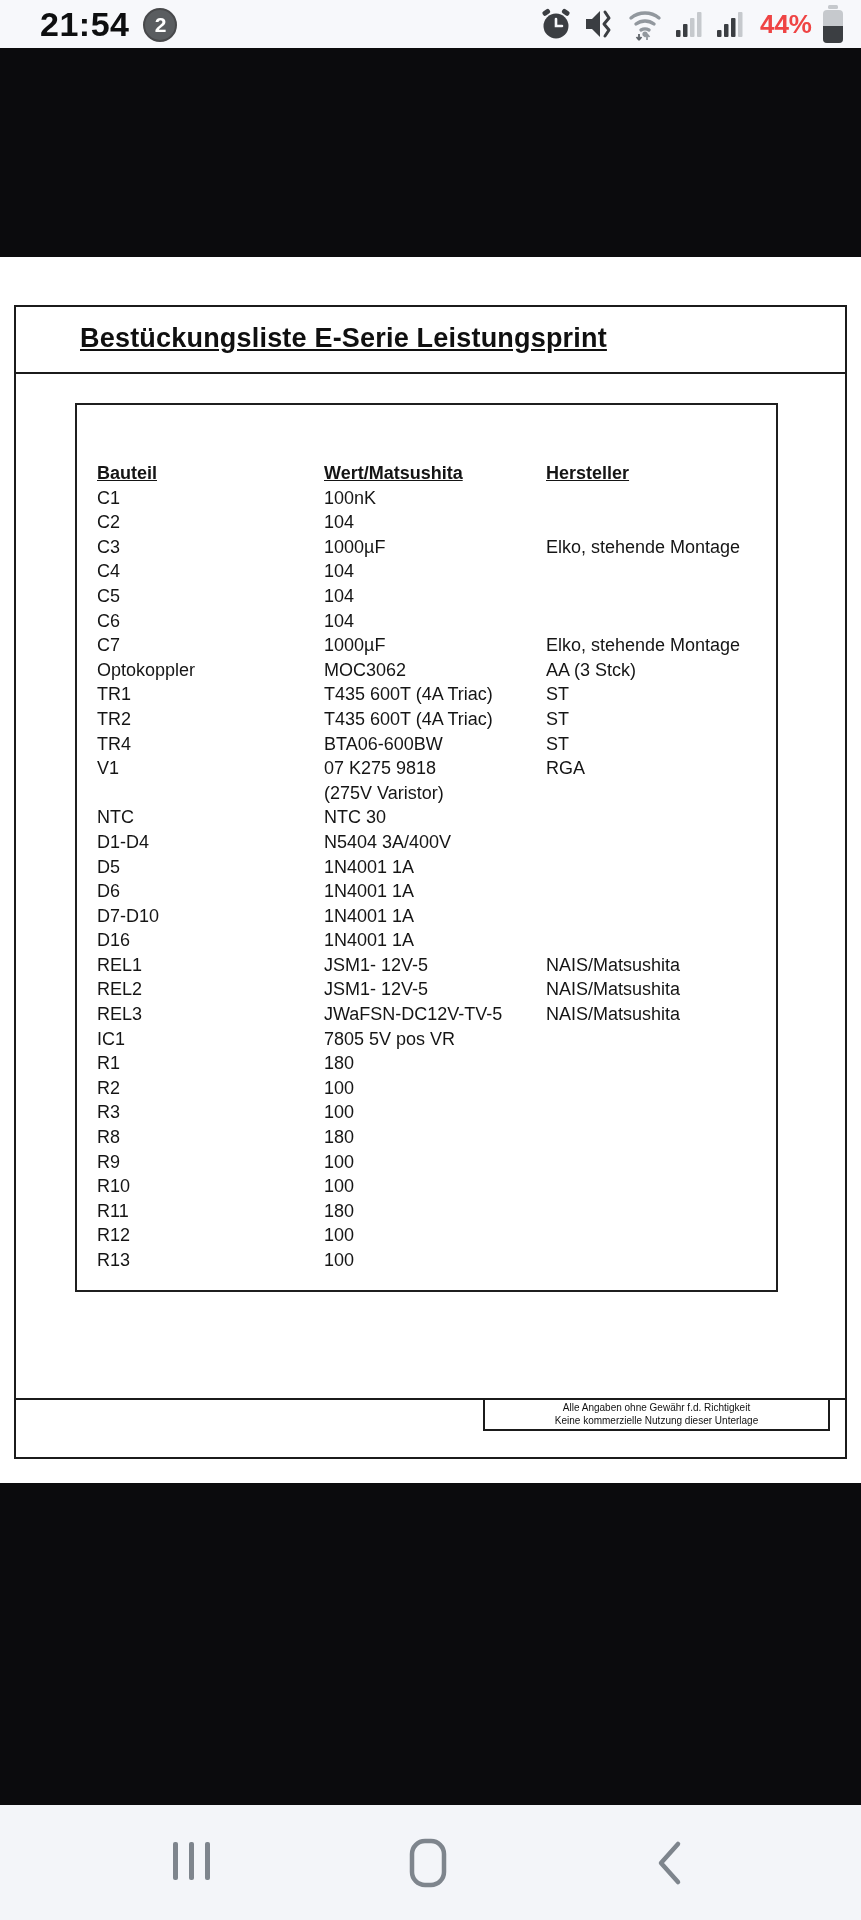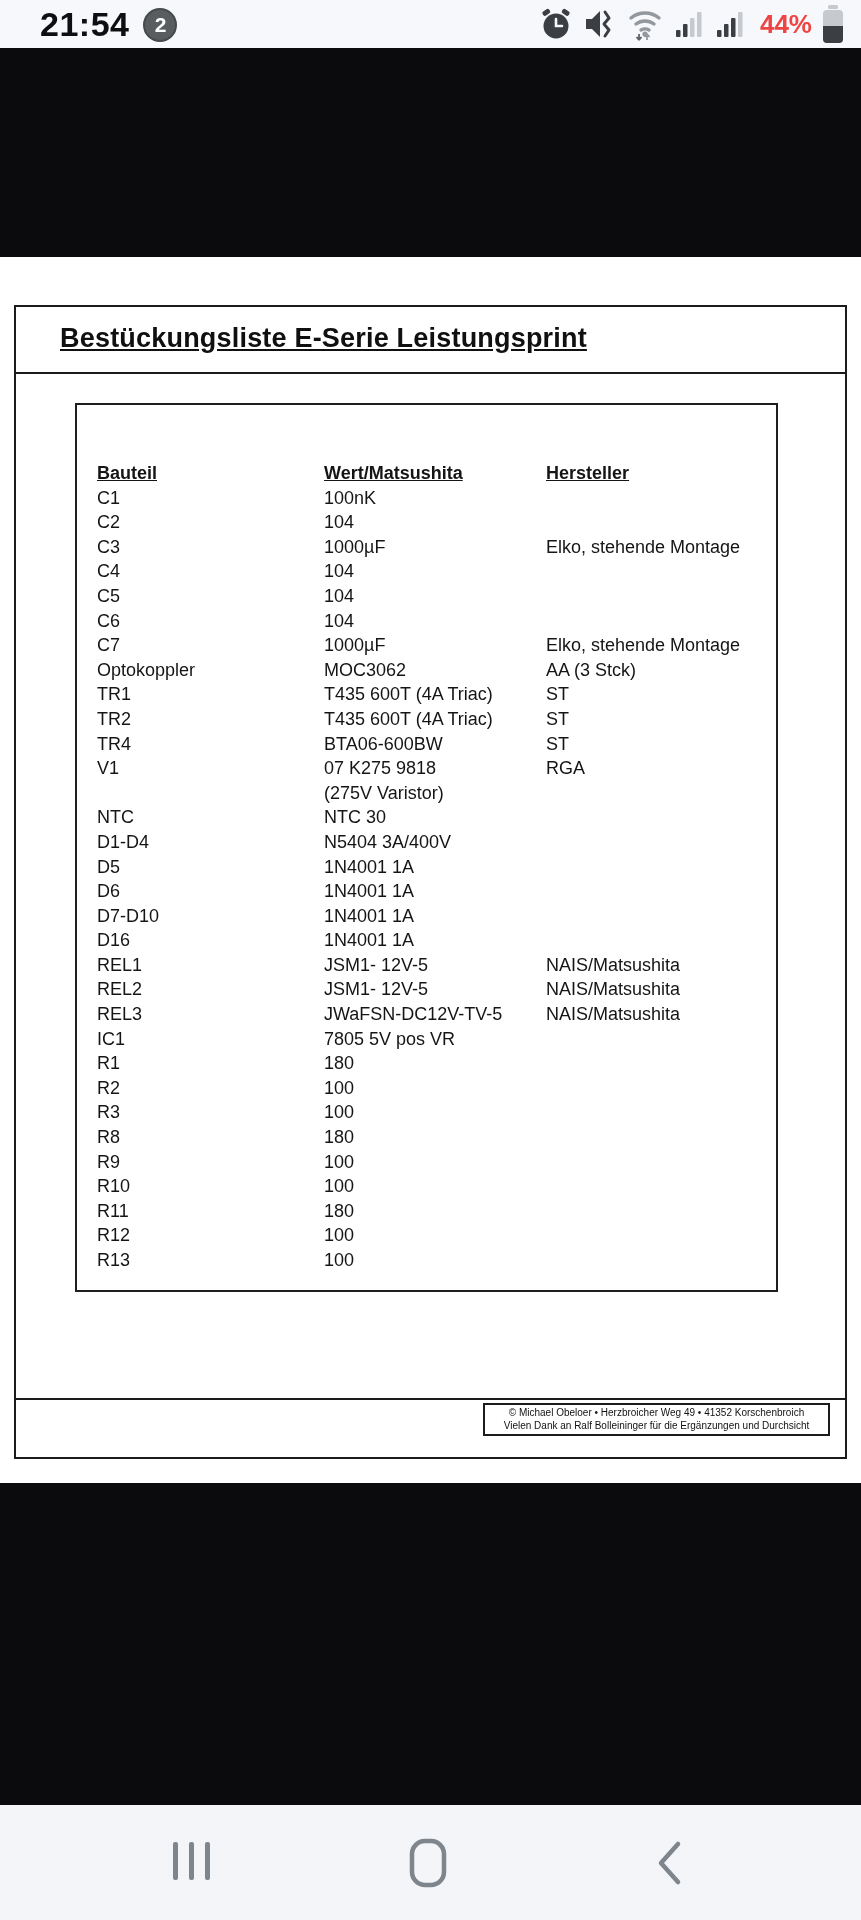--- a/index.html
+++ b/index.html
@@ -29,21 +29,21 @@
   .black-top    { position:absolute; left:0; top:48px;   width:861px; height:209px; background:#0b0b0d; }
   .black-bottom { position:absolute; left:0; top:1483px; width:861px; height:322px; background:#0b0b0d; }
 
   
   .pdf-area { position:absolute; left:0; top:257px; width:861px; height:1226px; background:#ffffff; }
   .outer-box {
     position:absolute; left:14px; top:48px; width:833px; height:1154px;
     border:2px solid #1b1b1b; background:#ffffff;
   }
   .doc-title {
-    position:absolute; left:44px; top:16px;
+    position:absolute; left:64px; top:16px;
     font-size:27px; font-weight:700; color:#101010;
     text-decoration:underline; letter-spacing:.2px; white-space:pre;text-align:center;
   }
   .title-rule { position:absolute; left:0; right:0; top:65px; height:2px; background:#1b1b1b; }
 
   .inner-box {
     position:absolute; left:59px; top:96px; width:703px; height:889px;
     border:2px solid #1f1f1f;
   }
   .comp-table { padding:12px 0 0 20px; font-size:18px; color:#151515; }
@@ -186,23 +186,23 @@
             <div class="trow"><span class="tcell c0">R10</span><span class="tcell c1">100</span><span class="tcell c2"></span></div>
             <div class="trow"><span class="tcell c0">R11</span><span class="tcell c1">180</span><span class="tcell c2"></span></div>
             <div class="trow"><span class="tcell c0">R12</span><span class="tcell c1">100</span><span class="tcell c2"></span></div>
             <div class="trow"><span class="tcell c0">R13</span><span class="tcell c1">100</span><span class="tcell c2"></span></div>
           </div>
       </div>
     </div>
 
     <div class="footer-rule"></div>
     <div class="footer-right">
-      <div class="fcell second">
-        <div>© Michael Obeloer • Herzbroicher Weg 49 • 41352 Korschenbroich</div>
-        <div>Vielen Dank an Ralf Bolleininger für die Ergänzungen und Durchsicht</div>
+      <div class="fcell">
+        <div>Alle Angaben ohne Gewähr f.d. Richtigkeit</div>
+        <div>Keine kommerzielle Nutzung dieser Unterlage</div>
       </div>
     </div>
 
   </div>
 </div>
 
 <div class="black-bottom"></div>
 
 <div class="nav-bar">
   <div class="nav-btn nav-recent">

